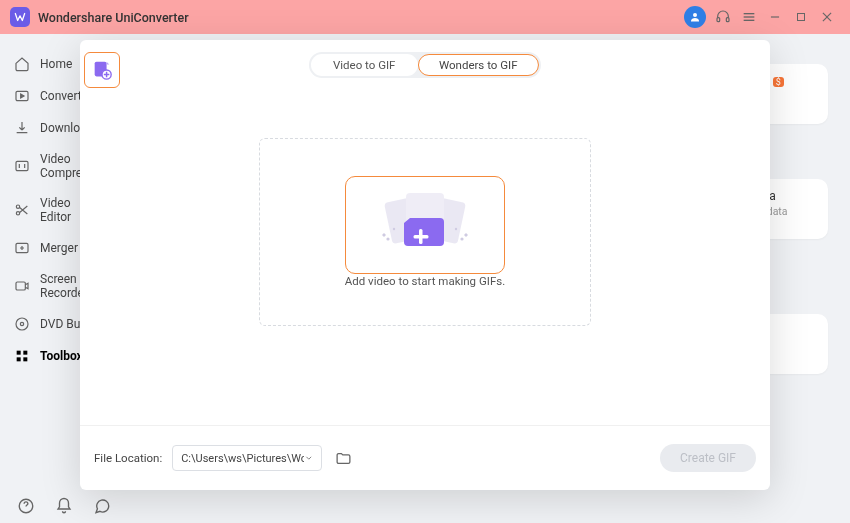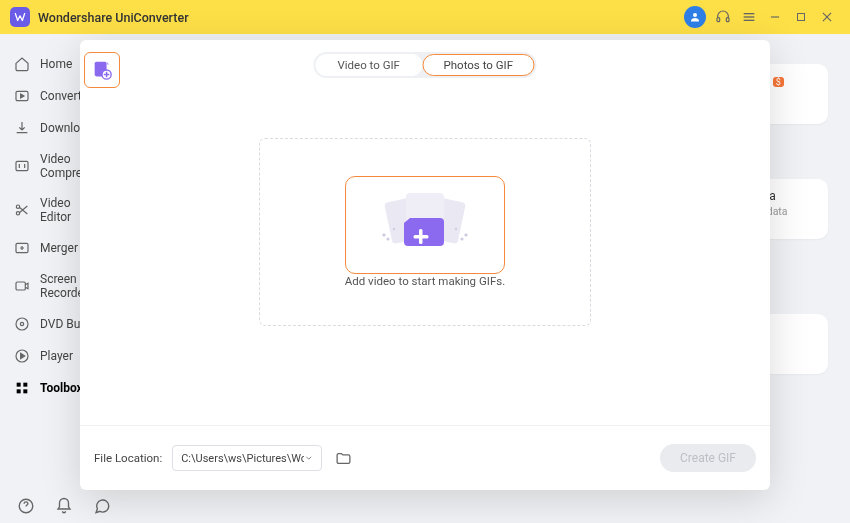--- a/index.html
+++ b/index.html
@@ -1,18 +1,18 @@
 <!DOCTYPE html>
 <html><head>
 <meta charset="utf-8">
 <style>
 * { box-sizing: border-box; margin: 0; padding: 0; font-family: -apple-system, BlinkMacSystemFont, "Segoe UI", Roboto, sans-serif; }
 body { width: 850px; height: 523px; background: #f0f2f5; overflow: hidden; position: relative; }
 
-.titlebar { height: 34px; display: flex; align-items: center; padding: 0 10px; background: #fde047; }
+.titlebar { height: 34px; display: flex; align-items: center; padding: 0 10px; background: #fca5a5; }
 .titlebar .logo { width: 20px; height: 20px; background:#6b5ce7; border-radius:5px; display:flex; align-items:center; justify-content:center; margin-right:8px;}
 .titlebar .logo svg { width:14px; height:14px; }
 .titlebar .title { font-size: 12.5px; color:#333; font-weight:500; }
 .titlebar .spacer { flex:1; }
 .tb-btn { width:26px; height:26px; display:flex; align-items:center; justify-content:center; color:#666; cursor:pointer; }
 .tb-user { width:22px; height:22px; border-radius:50%; background:#2f7fe6; display:flex; align-items:center; justify-content:center; color:#fff; margin-right:4px; cursor:pointer;}
 .tb-user svg{width:12px;height:12px;}
 
 .main { display:flex; height: calc(523px - 34px - 34px); }
 .sidebar { width: 118px; padding-top: 14px; }
@@ -175,29 +175,20 @@
     </div>
     <div class="nav-item">
       <span class="icon">
           <svg viewBox="0 0 24 24" width="16" height="16" fill="none" stroke="currentColor" stroke-width="1.8">
             <circle cx="12" cy="12" r="9"></circle>
             <circle cx="12" cy="12" r="2.5"></circle>
           </svg>
         </span>
       <span>DVD Burner</span>
     </div>
-    <div class="nav-item">
-      <span class="icon">
-          <svg viewBox="0 0 24 24" width="16" height="16" fill="none" stroke="currentColor" stroke-width="1.8">
-            <circle cx="12" cy="12" r="9"></circle>
-            <path d="M10 8l6 4-6 4z" fill="currentColor"></path>
-          </svg>
-        </span>
-      <span>Player</span>
-    </div>
     <div class="nav-item active">
       <span class="icon">
           <svg viewBox="0 0 24 24" width="16" height="16" fill="currentColor">
             <rect x="4" y="4" width="6" height="6"></rect>
             <rect x="14" y="4" width="6" height="6"></rect>
             <rect x="4" y="14" width="6" height="6"></rect>
             <rect x="14" y="14" width="6" height="6"></rect>
           </svg>
         </span>
       <span>Toolbox</span>
@@ -245,21 +236,21 @@
       <svg viewBox="0 0 24 24">
           <rect x="4" y="3" width="13" height="16" rx="2" fill="#8b6af0"></rect>
           <path d="M17 3l3 3h-3z" fill="#b9a5f6"></path>
           <circle cx="17" cy="17" r="5" fill="#fff" stroke="#8b6af0" stroke-width="1.5"></circle>
           <path d="M17 14v6M14 17h6" stroke="#8b6af0" stroke-width="1.6"></path>
         </svg>
     </div>
 
     <div class="seg-wrap">
       <div class="seg plain">Video to GIF</div>
-      <div class="seg active">Photos to GIF</div>
+      <div class="seg active">Wonders to GIF</div>
     </div>
 
     <div class="dropzone">
       <div class="drop-icon-box">
         <svg width="110" height="72" viewBox="0 0 110 72">
           <g opacity="0.55">
             <rect x="18" y="10" width="34" height="42" rx="4" fill="#d9d6ea" transform="rotate(-12 35 31)"></rect>
             <rect x="58" y="10" width="34" height="42" rx="4" fill="#d9d6ea" transform="rotate(12 75 31)"></rect>
             <rect x="36" y="4" width="38" height="46" rx="4" fill="#e3e0f0"></rect>
           </g>

